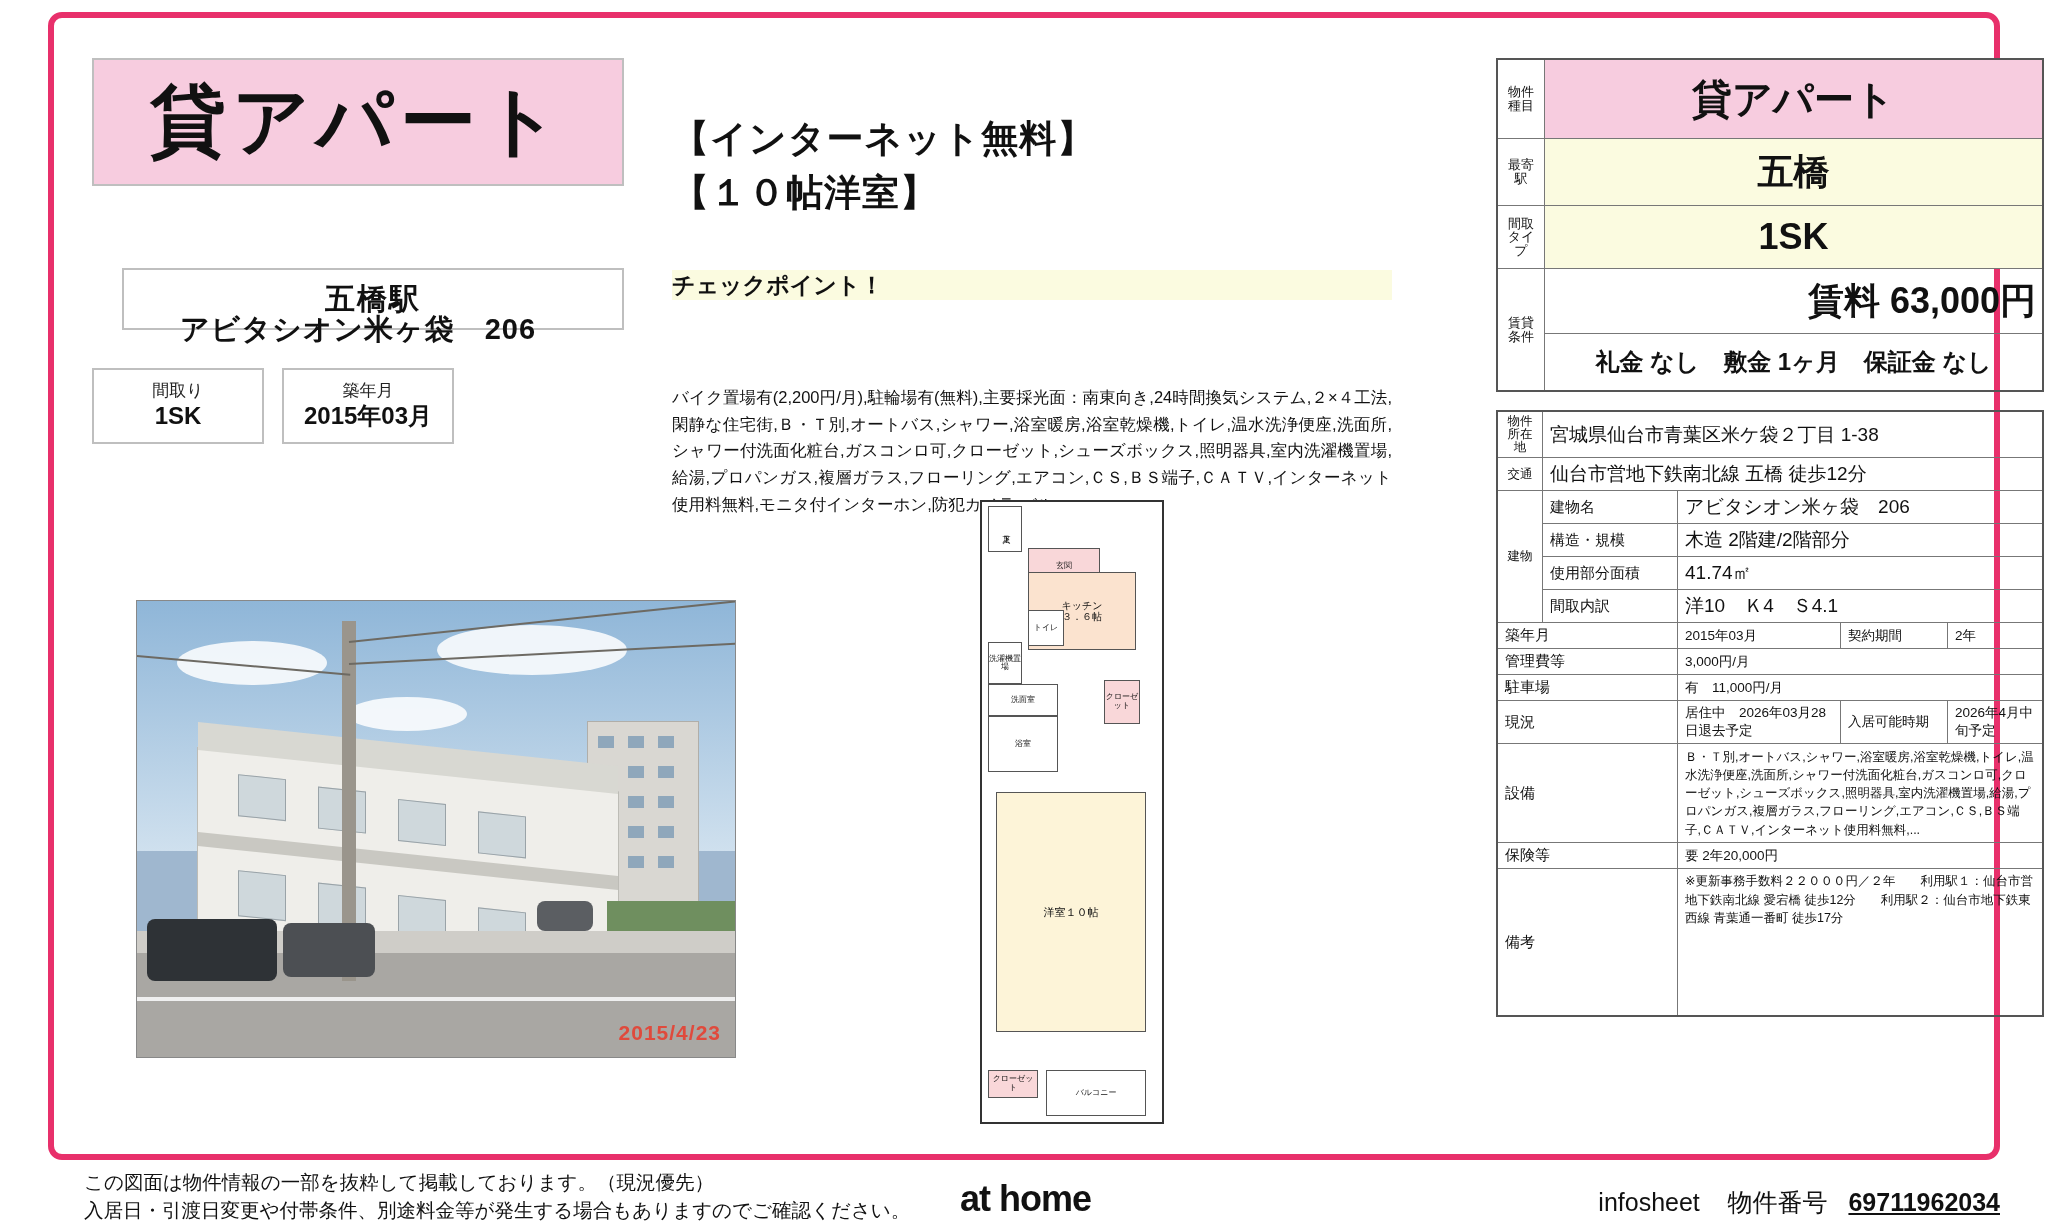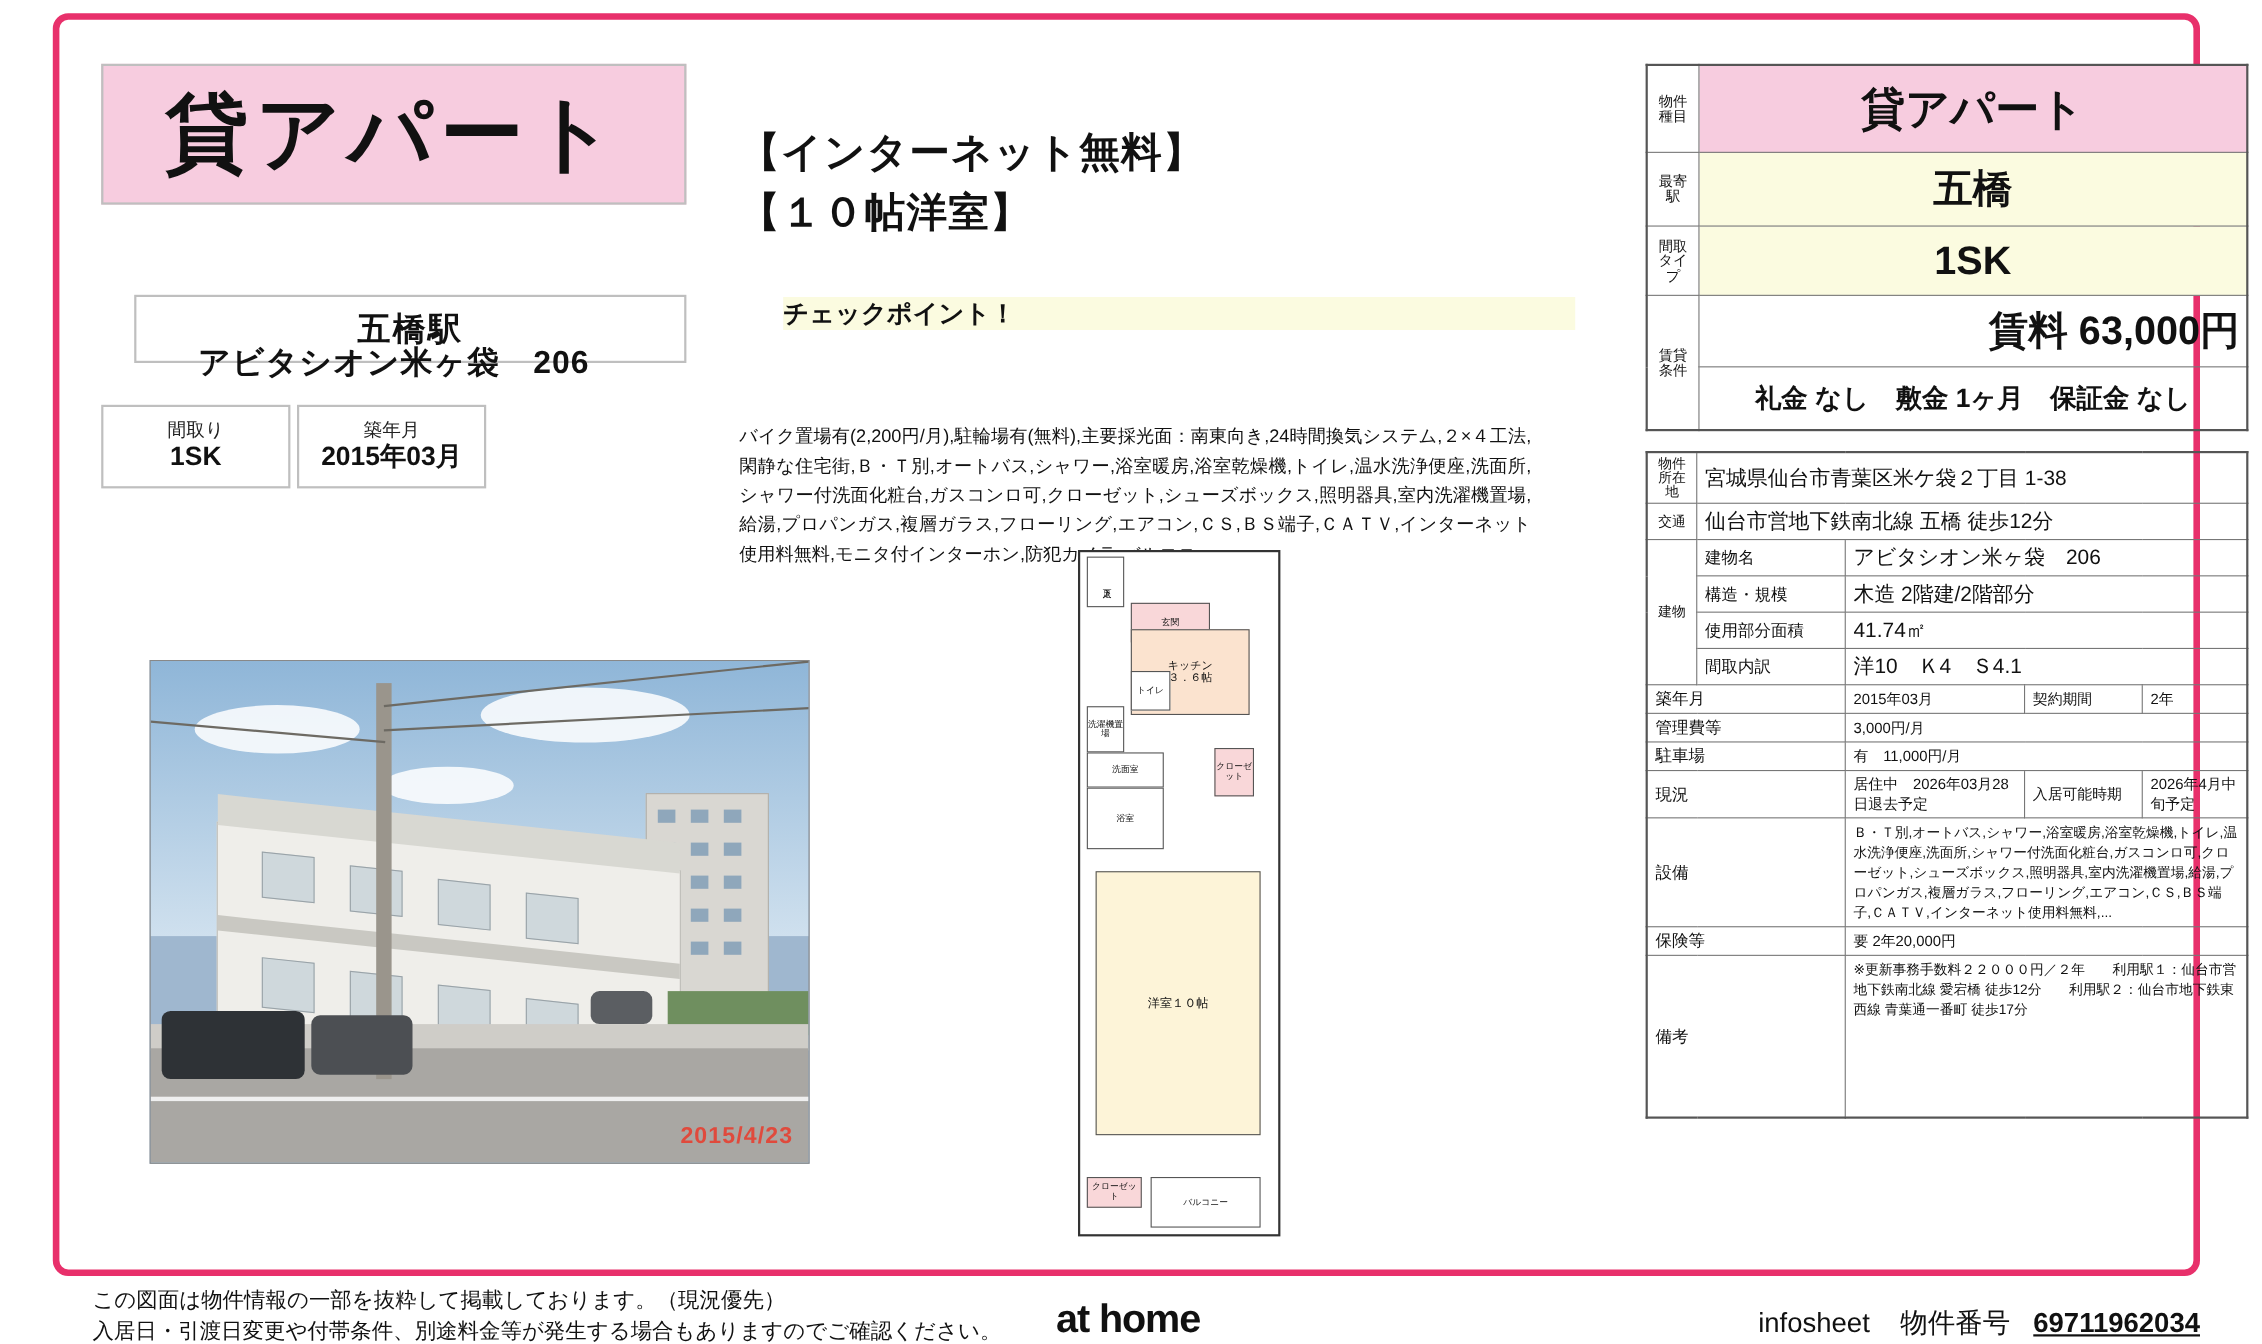--- a/index.html
+++ b/index.html
@@ -10,31 +10,31 @@
   
   .title-box{position:absolute;left:92px;top:58px;width:532px;height:230px;}
   .title-main{width:532px;height:128px;background:#f7ccdf;border:2px solid #bfbfbf;box-sizing:border-box;
     display:flex;align-items:center;justify-content:center;}
   .title-main span{font-size:76px;font-weight:bold;letter-spacing:6px;}
   .title-sub{position:absolute;left:30px;top:210px;width:502px;height:62px;background:#fff;border:2px solid #bfbfbf;
     box-sizing:border-box;display:flex;align-items:center;justify-content:center;}
   .title-sub span{font-size:30px;font-weight:bold;letter-spacing:2px;}
   .bldg-name{position:absolute;left:92px;top:310px;width:532px;text-align:center;font-size:29px;font-weight:bold;letter-spacing:1px;}
 
-  .spec-row{position:absolute;left:92px;top:368px;width:540px;display:flex;gap:6px;}
+  .spec-row{position:absolute;left:92px;top:368px;width:540px;display:flex;gap:18px;}
   .spec-cell{width:168px;height:72px;border:2px solid #bfbfbf;background:#fff;display:flex;flex-direction:column;
     align-items:center;justify-content:center;}
   .spec-cell .lbl{font-size:17px;color:#222;line-height:1.2;}
   .spec-cell .val{font-size:24px;font-weight:bold;line-height:1.25;}
 
   
   .headline{position:absolute;left:672px;top:112px;width:720px;}
   .headline div{font-size:37px;font-weight:bold;line-height:1.45;letter-spacing:1px;}
 
-  .check-title{position:absolute;left:672px;top:270px;width:720px;height:30px;background:#fbfbe0;margin-left:40px;}
+  .check-title{position:absolute;left:672px;top:270px;width:720px;height:30px;background:#fbfbe0;}
   .check-title span{font-size:23px;font-weight:bold;}
   .check-body{position:absolute;left:672px;top:336px;width:720px;font-size:16.5px;line-height:1.62;letter-spacing:0px;text-align:justify;margin-top:48px;}
 
   
   .photo{position:absolute;left:136px;top:600px;width:598px;height:456px;border:1px solid #888;overflow:hidden;background:#9fb7cf;}
   .sky{position:absolute;left:0;top:0;width:598px;height:250px;background:linear-gradient(#8fb6d8,#cfe0ee);}
   .cloud{position:absolute;background:#fff;border-radius:50%;opacity:.85;}
   .apt{position:absolute;left:60px;top:168px;width:420px;height:190px;background:#efeeea;
     transform:skewY(6deg);border:1px solid #bdbcb6;}
   .apt .roof{position:absolute;left:0;top:-26px;width:420px;height:28px;background:#d8d8d2;}

